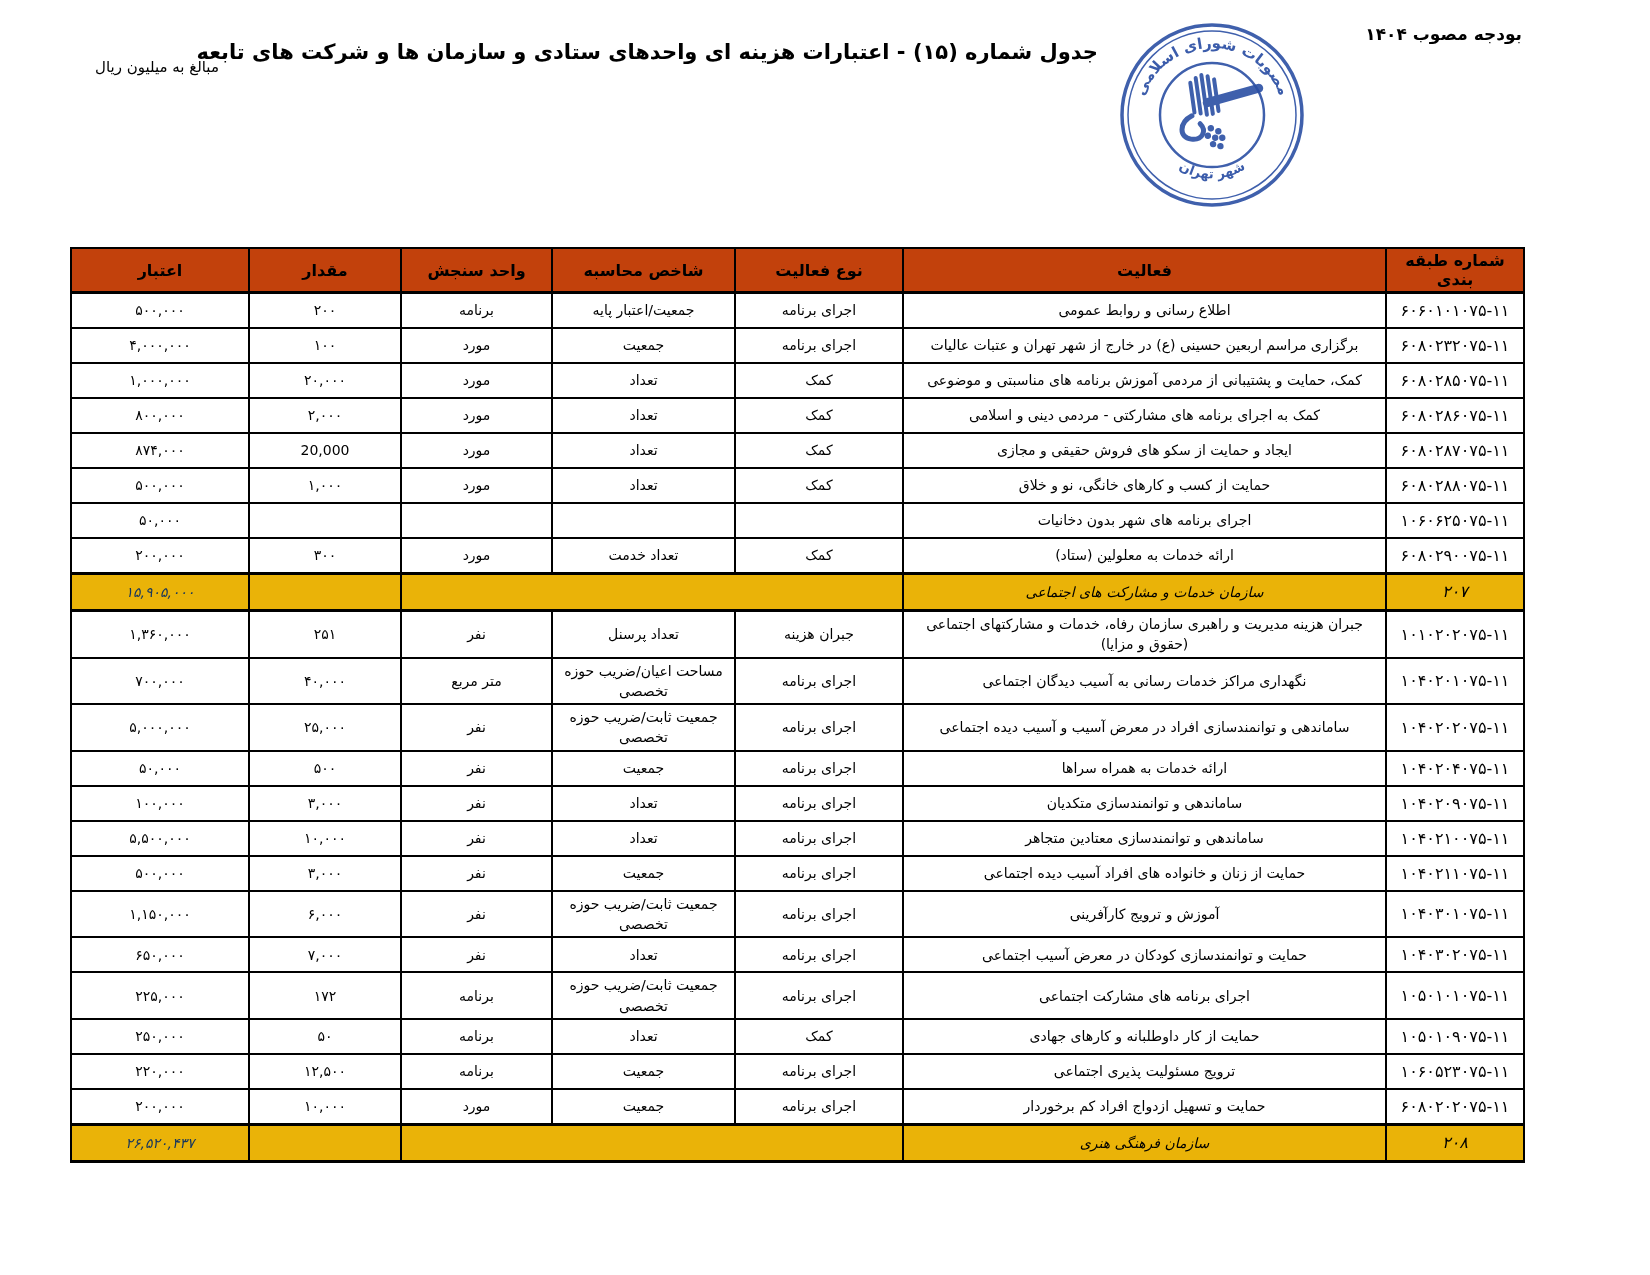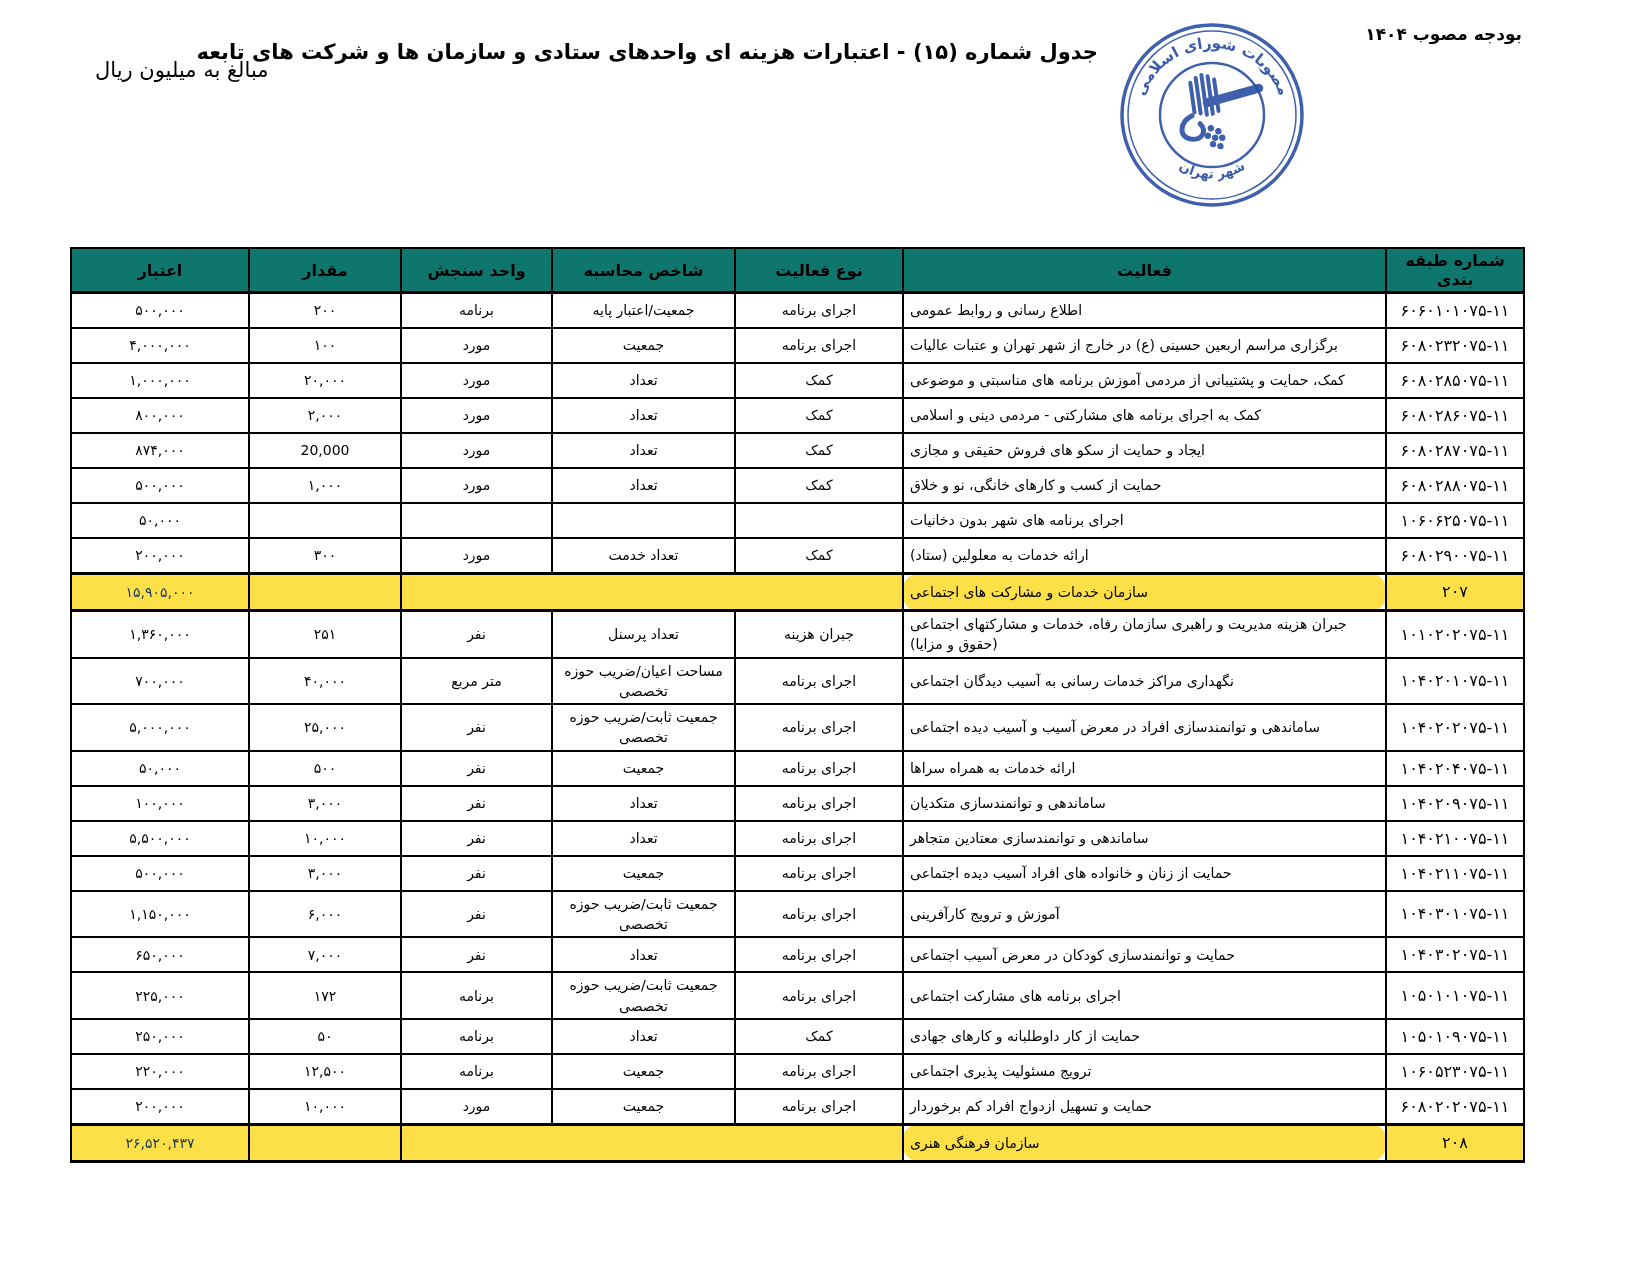--- a/index.html
+++ b/index.html
@@ -10,40 +10,40 @@
   
   .budget-label{
     position:absolute;top:24px;right:128px;font-size:17px;font-weight:bold;
     direction:rtl;white-space:nowrap;
   }
   .doc-title{
     position:absolute;top:40px;right:552px;font-size:21px;font-weight:bold;
     direction:rtl;white-space:nowrap;
   }
   .amounts-note{
-    position:absolute;top:58px;left:95px;font-size:21px;direction:rtl;white-space:nowrap;text-align:center;
+    position:absolute;top:58px;left:95px;font-size:15px;direction:rtl;white-space:nowrap;text-align:center;
   }
   .stamp{position:absolute;top:16px;left:1116px;width:192px;height:198px;}
   
   .table-wrap{position:absolute;top:247px;left:70px;width:1453px;}
   table{
     border-collapse:collapse;table-layout:fixed;width:100%;direction:rtl;
   }
   th{
-    background:#0f766e;border:2px solid #000;border-bottom:3px solid #000;
+    background:#c2410c;border:2px solid #000;border-bottom:3px solid #000;
     font-size:16px;font-weight:bold;height:32px;padding:2px 4px;text-align:center;
   }
   td{
     border:2px solid #000;font-size:14px;height:29px;padding:2px 6px;
     text-align:center;vertical-align:middle;line-height:1.45;
   }
-  td.cell-activity{text-align:left;border-radius:15px;}
+  td.cell-activity{text-align:center;}
   td.cell-code{direction:ltr;font-size:16px;letter-spacing:0.5px;}
   tr.section-row td{
-    background:#fde047;border-top:3px solid #000;border-bottom:3px solid #000;height:30px;
+    background:#eab308;border-top:3px solid #000;border-bottom:3px solid #000;height:30px;font-style:italic;
   }
   tr.section-row td.cell-credit{color:#17375E;}
   tr.section-row td.cell-code{direction:rtl;}
 </style>
 </head>
 <body>
 
 <div class="budget-label">بودجه مصوب ۱۴۰۴</div>
 <div class="doc-title">جدول شماره (۱۵) - اعتبارات هزینه ای واحدهای ستادی و سازمان ها و شرکت های تابعه</div>
 <div class="amounts-note">مبالغ به میلیون ریال</div>

